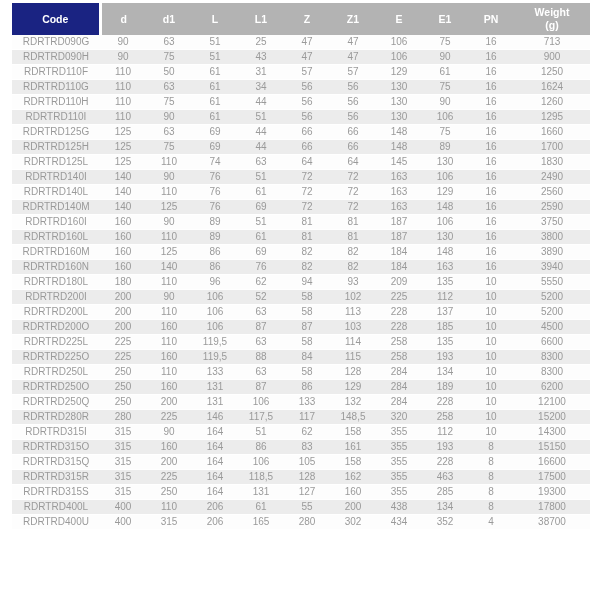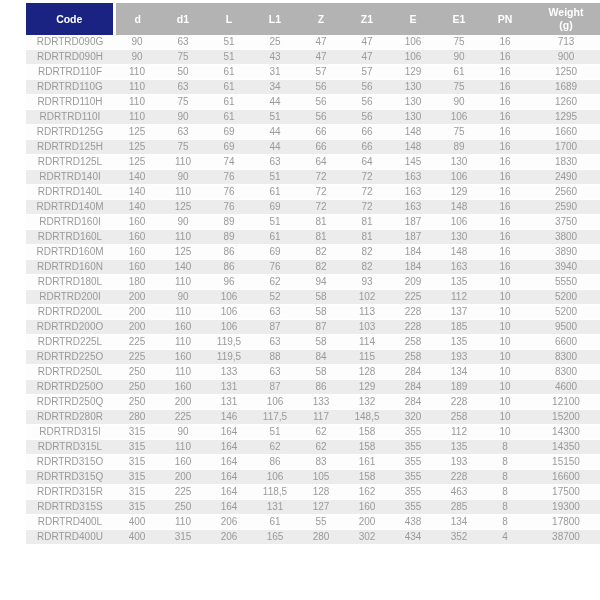--- a/index.html
+++ b/index.html
@@ -8,21 +8,21 @@
     background: #ffffff;
     width: 600px;
     height: 600px;
     font-family: "Liberation Sans", sans-serif;
     -webkit-font-smoothing: antialiased;
   }
   .page {
     box-sizing: border-box;
     width: 600px;
     height: 600px;
-    padding: 3px 12px 0 26px;
+    padding: 3px 12px 0 12px;
     background: #ffffff;
     overflow: hidden;
   }
   table.spec-table {
     border-collapse: collapse;
     table-layout: fixed;
     width: 578px;
   }
   col.c-code   { width: 88px; }
   col.c-dim    { width: 46px; }
@@ -140,21 +140,21 @@
           <td>RDRTRD110G</td>
           <td>110</td>
           <td>63</td>
           <td>61</td>
           <td>34</td>
           <td>56</td>
           <td>56</td>
           <td>130</td>
           <td>75</td>
           <td>16</td>
-          <td>1689</td>
+          <td>1624</td>
         </tr>
         <tr>
           <td>RDRTRD110H</td>
           <td>110</td>
           <td>75</td>
           <td>61</td>
           <td>44</td>
           <td>56</td>
           <td>56</td>
           <td>130</td>
@@ -348,21 +348,21 @@
           <td>RDRTRD200O</td>
           <td>200</td>
           <td>160</td>
           <td>106</td>
           <td>87</td>
           <td>87</td>
           <td>103</td>
           <td>228</td>
           <td>185</td>
           <td>10</td>
-          <td>9500</td>
+          <td>4500</td>
         </tr>
         <tr>
           <td>RDRTRD225L</td>
           <td>225</td>
           <td>110</td>
           <td>119,5</td>
           <td>63</td>
           <td>58</td>
           <td>114</td>
           <td>258</td>
@@ -400,21 +400,21 @@
           <td>RDRTRD250O</td>
           <td>250</td>
           <td>160</td>
           <td>131</td>
           <td>87</td>
           <td>86</td>
           <td>129</td>
           <td>284</td>
           <td>189</td>
           <td>10</td>
-          <td>4600</td>
+          <td>6200</td>
         </tr>
         <tr>
           <td>RDRTRD250Q</td>
           <td>250</td>
           <td>200</td>
           <td>131</td>
           <td>106</td>
           <td>133</td>
           <td>132</td>
           <td>284</td>
@@ -440,33 +440,20 @@
           <td>315</td>
           <td>90</td>
           <td>164</td>
           <td>51</td>
           <td>62</td>
           <td>158</td>
           <td>355</td>
           <td>112</td>
           <td>10</td>
           <td>14300</td>
-        </tr>
-        <tr>
-          <td>RDRTRD315L</td>
-          <td>315</td>
-          <td>110</td>
-          <td>164</td>
-          <td>62</td>
-          <td>62</td>
-          <td>158</td>
-          <td>355</td>
-          <td>135</td>
-          <td>8</td>
-          <td>14350</td>
         </tr>
         <tr>
           <td>RDRTRD315O</td>
           <td>315</td>
           <td>160</td>
           <td>164</td>
           <td>86</td>
           <td>83</td>
           <td>161</td>
           <td>355</td>

